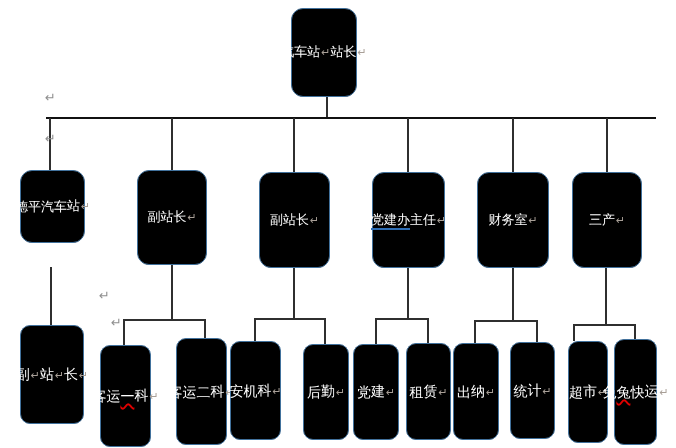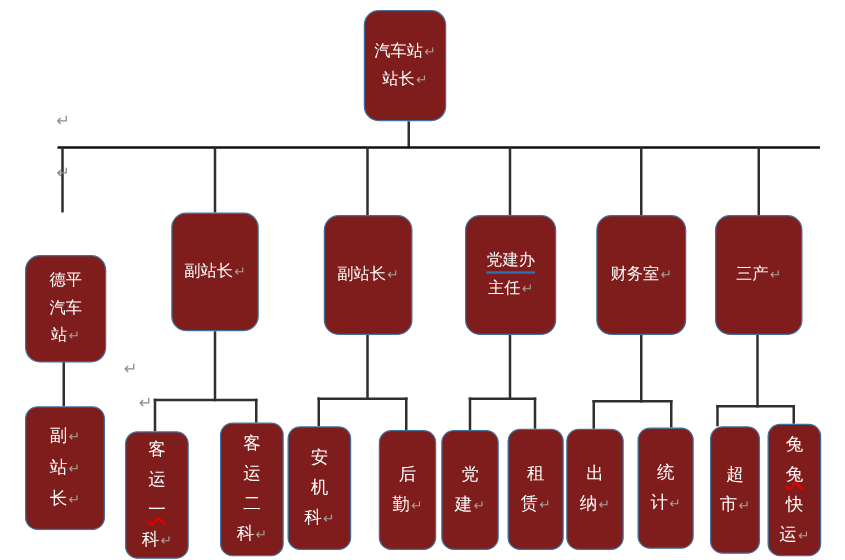--- a/index.html
+++ b/index.html
@@ -2,26 +2,26 @@
 <html><head>
 <meta charset="utf-8">
 <style>
   html,body{margin:0;padding:0;background:#ffffff;}
   body{font-family:"DejaVu Sans","Liberation Sans",sans-serif;}
   .canvas{position:relative;width:676px;height:448px;background:#ffffff;overflow:hidden;}
 
   
   .box{
     position:absolute;
-    background:#7f1d1d;
+    background:#000000;
     border:1.5px solid #41719C;
     border-radius:12px;
     box-sizing:border-box;
     display:flex;
-    flex-direction:column;
+    flex-direction:row;
     align-items:center;
     justify-content:center;
     color:#ffffff;
     font-size:13px;
     line-height:22px;
     text-align:center;
   }
   .box.small{border-radius:10px;font-size:14px;line-height:24px;}
   .bline{display:block;white-space:nowrap;}
   .ret{
@@ -96,21 +96,21 @@
   <span class="ret float" style="left:44px;top:90px;">↵</span>
   <span class="ret float" style="left:44px;top:131px;">↵</span>
   <span class="ret float" style="left:98px;top:288px;">↵</span>
   <span class="ret float" style="left:110px;top:315px;">↵</span>
 
   <div class="box" style="left:291px;top:8px;width:66px;height:89px;">
     <div class="bline"><span>汽车站</span><span class="ret">↵</span></div>
     <div class="bline"><span>站长</span><span class="ret">↵</span></div>
   </div>
 
-  <div class="box" style="left:20px;top:170px;width:65px;height:86px;margin-top:34px;">
+  <div class="box" style="left:20px;top:170px;width:65px;height:73px;">
     <div class="bline"><span>德平</span></div>
     <div class="bline"><span>汽车</span></div>
     <div class="bline"><span>站</span><span class="ret">↵</span></div>
   </div>
 
   <div class="box" style="left:137px;top:170px;width:70px;height:95px;">
     <div class="bline"><span>副站长</span><span class="ret">↵</span></div>
   </div>
 
   <div class="box" style="left:259px;top:172px;width:71px;height:96px;">

